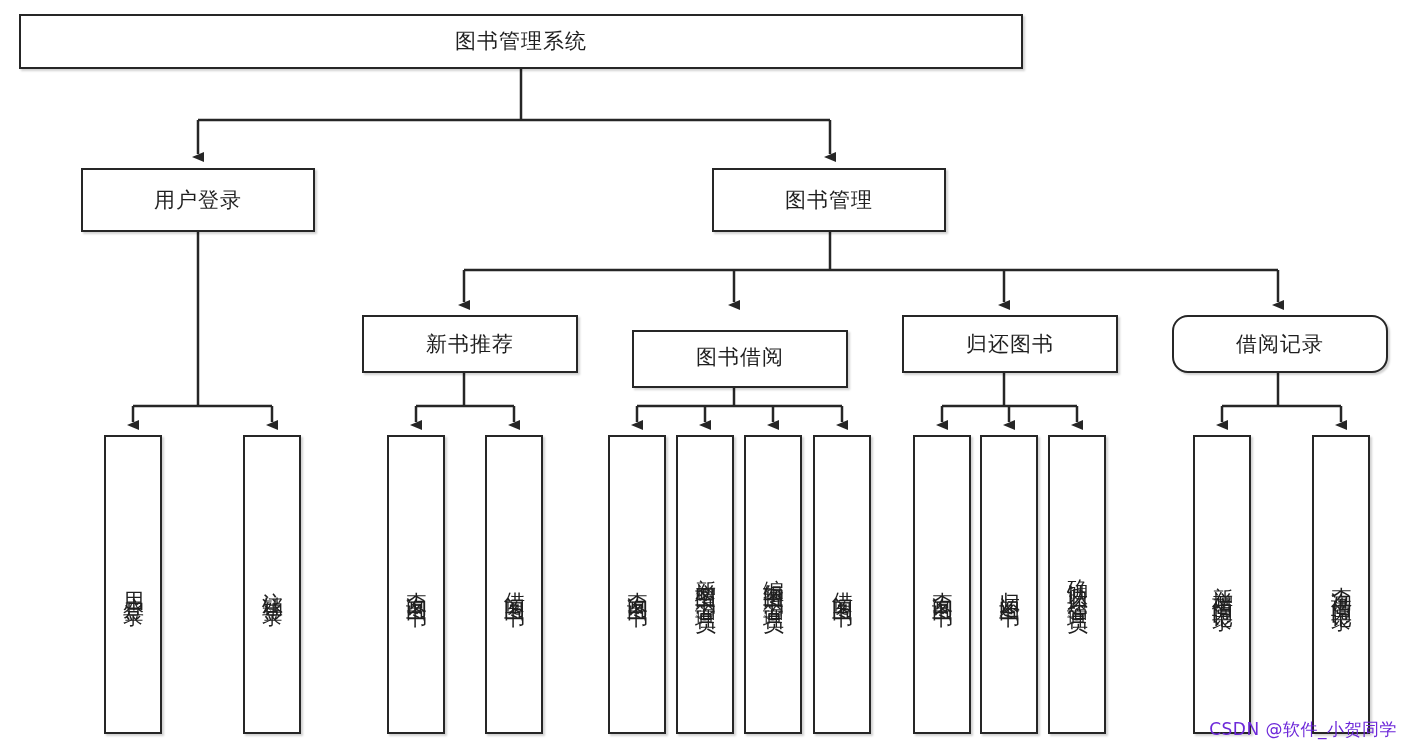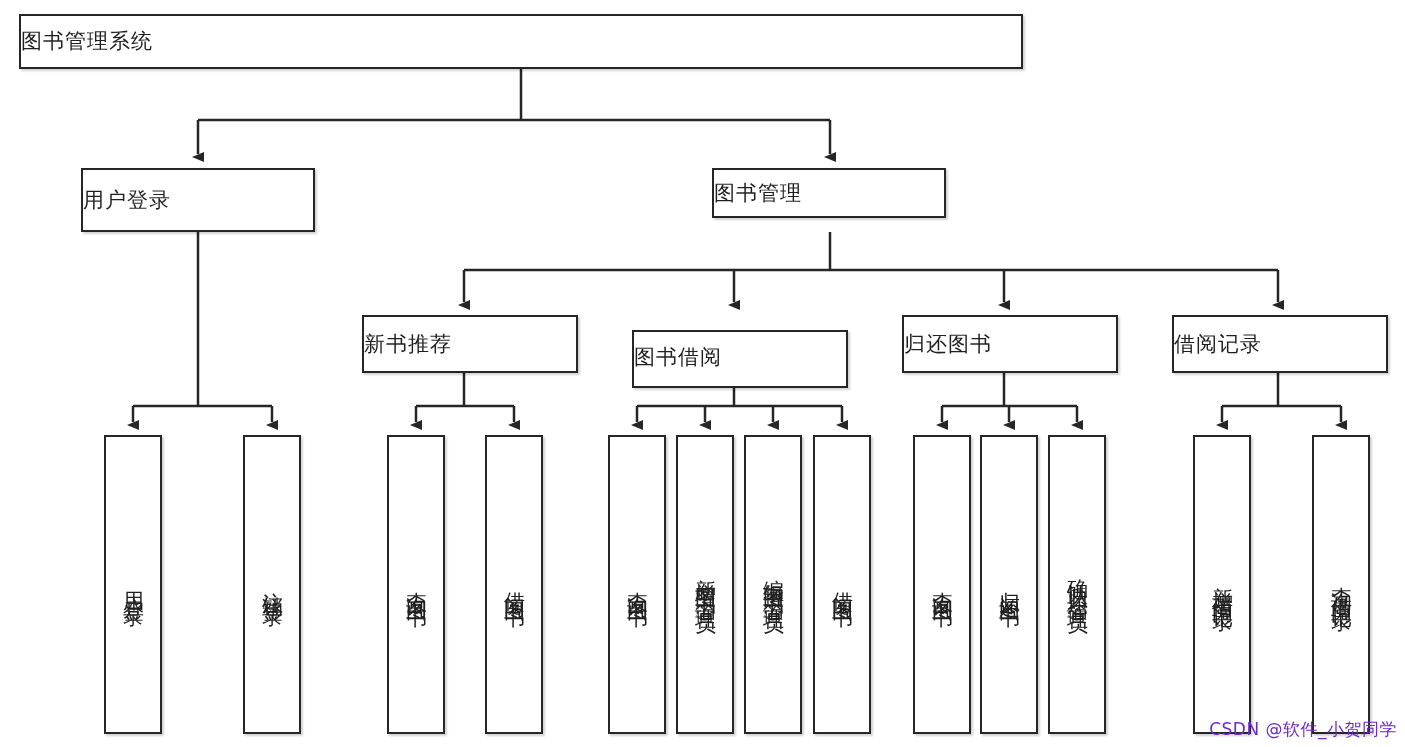--- a/index.html
+++ b/index.html
@@ -11,20 +11,21 @@
     position:relative;
   }
   #diagram{position:absolute;left:0;top:0;width:1405px;height:747px;}
   .node{
     position:absolute;
     box-sizing:border-box;
     border:2px solid #262626;
     background:#ffffff;
     display:flex;
     align-items:center;
+    justify-content:center;
     box-shadow:2px 2px 2px rgba(0,0,0,0.18);
   }
   .node .label{
     color:#1f1f1f;
     font-size:21px;
     line-height:1.25;
     letter-spacing:1px;
     white-space:nowrap;
   }
   .node.vertical{
@@ -108,34 +109,34 @@
     </g>
   </svg>
 
   <div class="node" style="left:19px;top:14px;width:1004px;height:55px;">
     <span class="label">图书管理系统</span>
   </div>
 
   <div class="node" style="left:81px;top:168px;width:234px;height:64px;">
     <span class="label">用户登录</span>
   </div>
-  <div class="node" style="left:712px;top:168px;width:234px;height:50px;">
+  <div class="node" style="left:712px;top:168px;width:234px;height:64px;">
     <span class="label">图书管理</span>
   </div>
 
   <div class="node" style="left:362px;top:315px;width:216px;height:58px;">
     <span class="label">新书推荐</span>
   </div>
   <div class="node" style="left:632px;top:330px;width:216px;height:58px;font-family:Liberation Mono, monospace;">
     <span class="label">图书借阅</span>
   </div>
   <div class="node" style="left:902px;top:315px;width:216px;height:58px;">
     <span class="label">归还图书</span>
   </div>
-  <div class="node" style="left:1172px;top:315px;width:216px;height:58px;">
+  <div class="node" style="left:1172px;top:315px;width:216px;height:58px;border-radius:16px;">
     <span class="label">借阅记录</span>
   </div>
 
   <div class="node vertical" style="left:104px;top:435px;width:58px;height:299px;">
     <span class="label">用户登录</span>
   </div>
   <div class="node vertical" style="left:243px;top:435px;width:58px;height:299px;">
     <span class="label">注销登录</span>
   </div>
 

